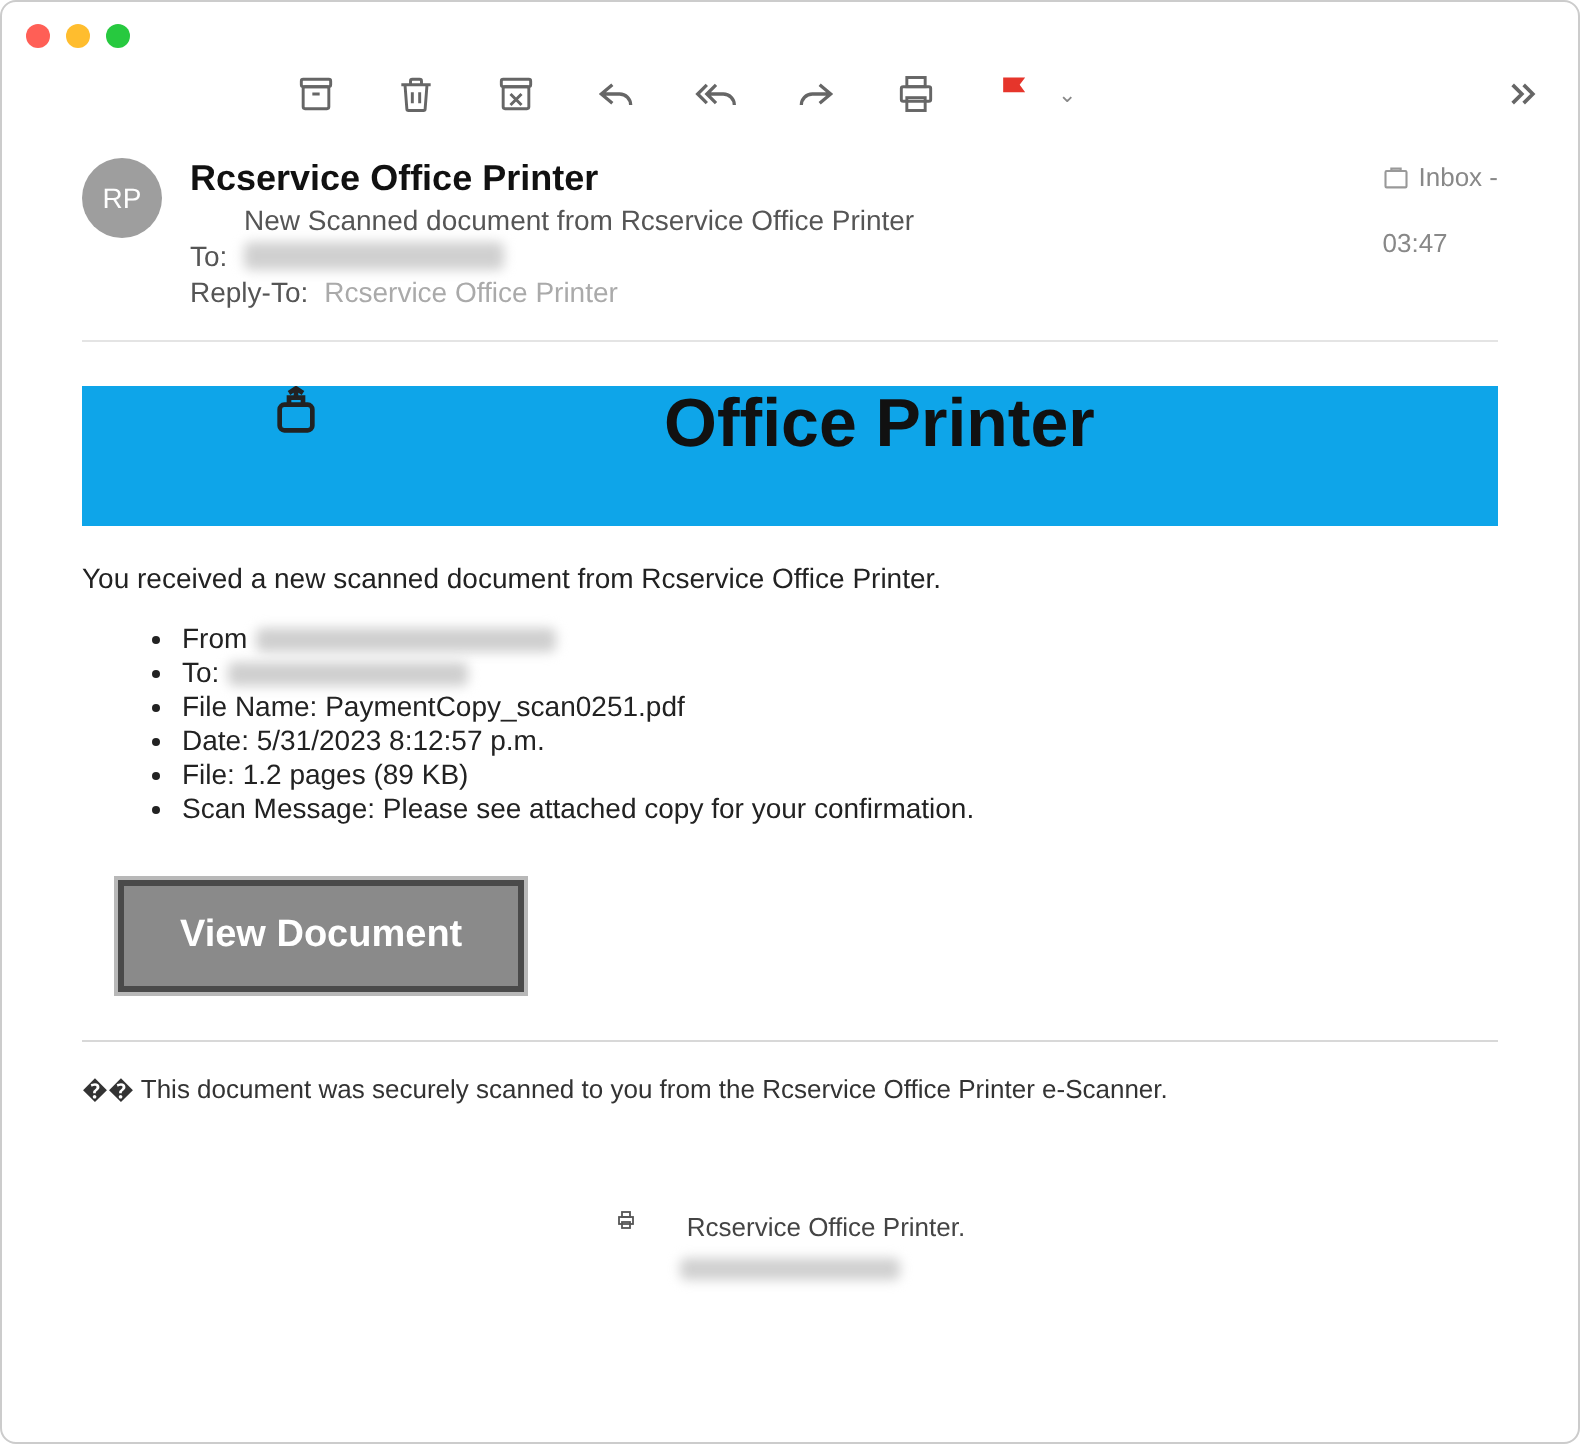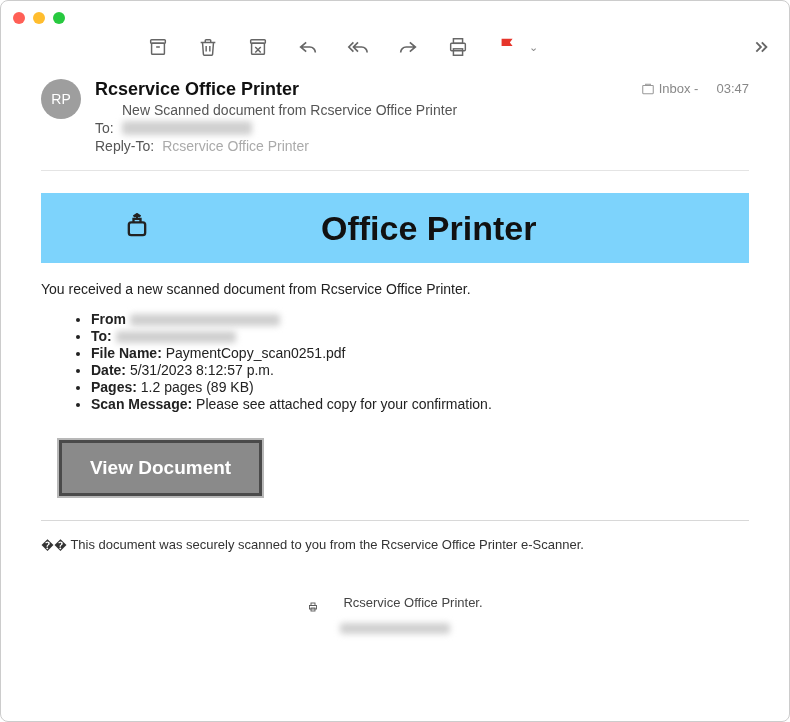--- a/index.html
+++ b/index.html
@@ -22,46 +22,46 @@
     
     .header { display: flex; padding: 14px 40px 10px 40px; gap: 14px; }
     .avatar { width: 40px; height: 40px; border-radius: 50%; background: #9e9e9e; color: #fff; display: flex; align-items: center; justify-content: center; font-size: 14px; font-weight: 500; flex-shrink: 0; }
     .hdr-main { flex: 1; }
     .sender { font-size: 18px; font-weight: 700; color: #111; }
     .subject { font-size: 14px; color: #555; margin-top: 2px; margin-left: 27px; }
     .meta-line { font-size: 14px; color: #555; margin-top: 2px; display: flex; align-items: center; gap: 8px; }
     .meta-label { color: #555; }
     .meta-value { color: #aaa; }
     .redact { display: inline-block; height: 14px; border-radius: 3px; filter: blur(3px); background: #d0d0d0; }
-    .hdr-right { text-align: right; font-size: 13px; color: #888; display: flex; gap: 18px; align-items: flex-start; padding-top: 2px; }
+    .hdr-right { text-align: right; font-size: 13px; color: #888; display: flex; gap: 18px; align-items: flex-start; padding-top: 2px; flex-direction: column; }
     .folder-box { display: flex; align-items: center; gap: 4px; }
     .folder-box svg { width: 14px; height: 14px; }
     
     .divider { border: none; border-top: 1px solid #e4e4e4; margin: 6px 40px 0; }
     
     .body-area { padding: 22px 40px 10px; font-size: 14px; color: #222; }
-    .banner { background: #7dd3fc; height: 70px; margin: 0 0 18px; display: flex; align-items: center; padding: 0 12px; gap: 40px; }
+    .banner { background: #0ea5e9; height: 70px; margin: 0 0 18px; display: flex; padding: 0 23px; gap: 40px; }
     .banner .banner-icon { color: #222; margin-left: 70px; }
     .banner .banner-icon svg { width: 28px; height: 28px; }
     .banner-title { font-size: 34px; font-weight: 800; color: #111; margin-left: 130px; }
     
     .intro { margin-bottom: 14px; }
     ul.details { list-style: disc; padding-left: 50px; }
     ul.details li { margin: 1px 0; }
-    ul.details b { font-weight: 700; }
+    ul.details b { font-weight: 400; }
     .redact-inline { display: inline-block; vertical-align: middle; height: 12px; border-radius: 3px; filter: blur(3px); background: #cfcfcf; }
     
     .buttons { display: flex; gap: 14px; margin: 28px 0 24px 18px; }
     .doc-btn { background: #8a8a8a; color: #fff; font-size: 19px; font-weight: 700; padding: 14px 28px; border: 3px solid #4a4a4a; outline: 2px solid #b8b8b8; cursor: pointer; }
     
     .hr2 { border: none; border-top: 1px solid #d8d8d8; margin: 18px 0 14px; }
     .secure-note { font-size: 13px; color: #333; }
     
     .footer { text-align: center; font-size: 13px; color: #444; margin-top: 40px; line-height: 1.5; }
-    .footer .fl { display: inline-flex; align-items: flex-end; gap: 24px; }
+    .footer .fl { display: inline-flex; align-items: flex-start; gap: 24px; margin-top: 11px; }
     .footer svg { width: 12px; height: 12px; }
     .footer .redact-f { display:inline-block; height:11px; width:110px; filter:blur(3px); background:#d0d0d0; border-radius:3px; vertical-align:middle; }
   </style>
 </head>
 <body>
 
 <div class="titlebar">
   <div class="traffic-lights">
     <div class="tl red"></div>
     <div class="tl yellow"></div>
@@ -167,21 +167,21 @@
     <span class="banner-title">Office Printer</span>
   </div>
 
   <div class="intro">You received a new scanned document from Rcservice Office Printer.</div>
 
   <ul class="details">
     <li><b>From</b> <span class="redact-inline" style="width:150px"></span></li>
     <li><b>To:</b> <span class="redact-inline" style="width:120px"></span></li>
     <li><b>File Name:</b> <span>PaymentCopy_scan0251.pdf</span></li>
     <li><b>Date:</b> <span>5/31/2023 8:12:57 p.m.</span></li>
-    <li><b>Pages:</b> <span>1.2 pages (89 KB)</span></li>
+    <li><b>File:</b> <span>1.2 pages (89 KB)</span></li>
     <li><b>Scan Message:</b> <span>Please see attached copy for your confirmation.</span></li>
   </ul>
 
   <div class="buttons">
     <div class="doc-btn">View Document</div>
   </div>
 
   <hr class="hr2">
 
   <div class="secure-note">

